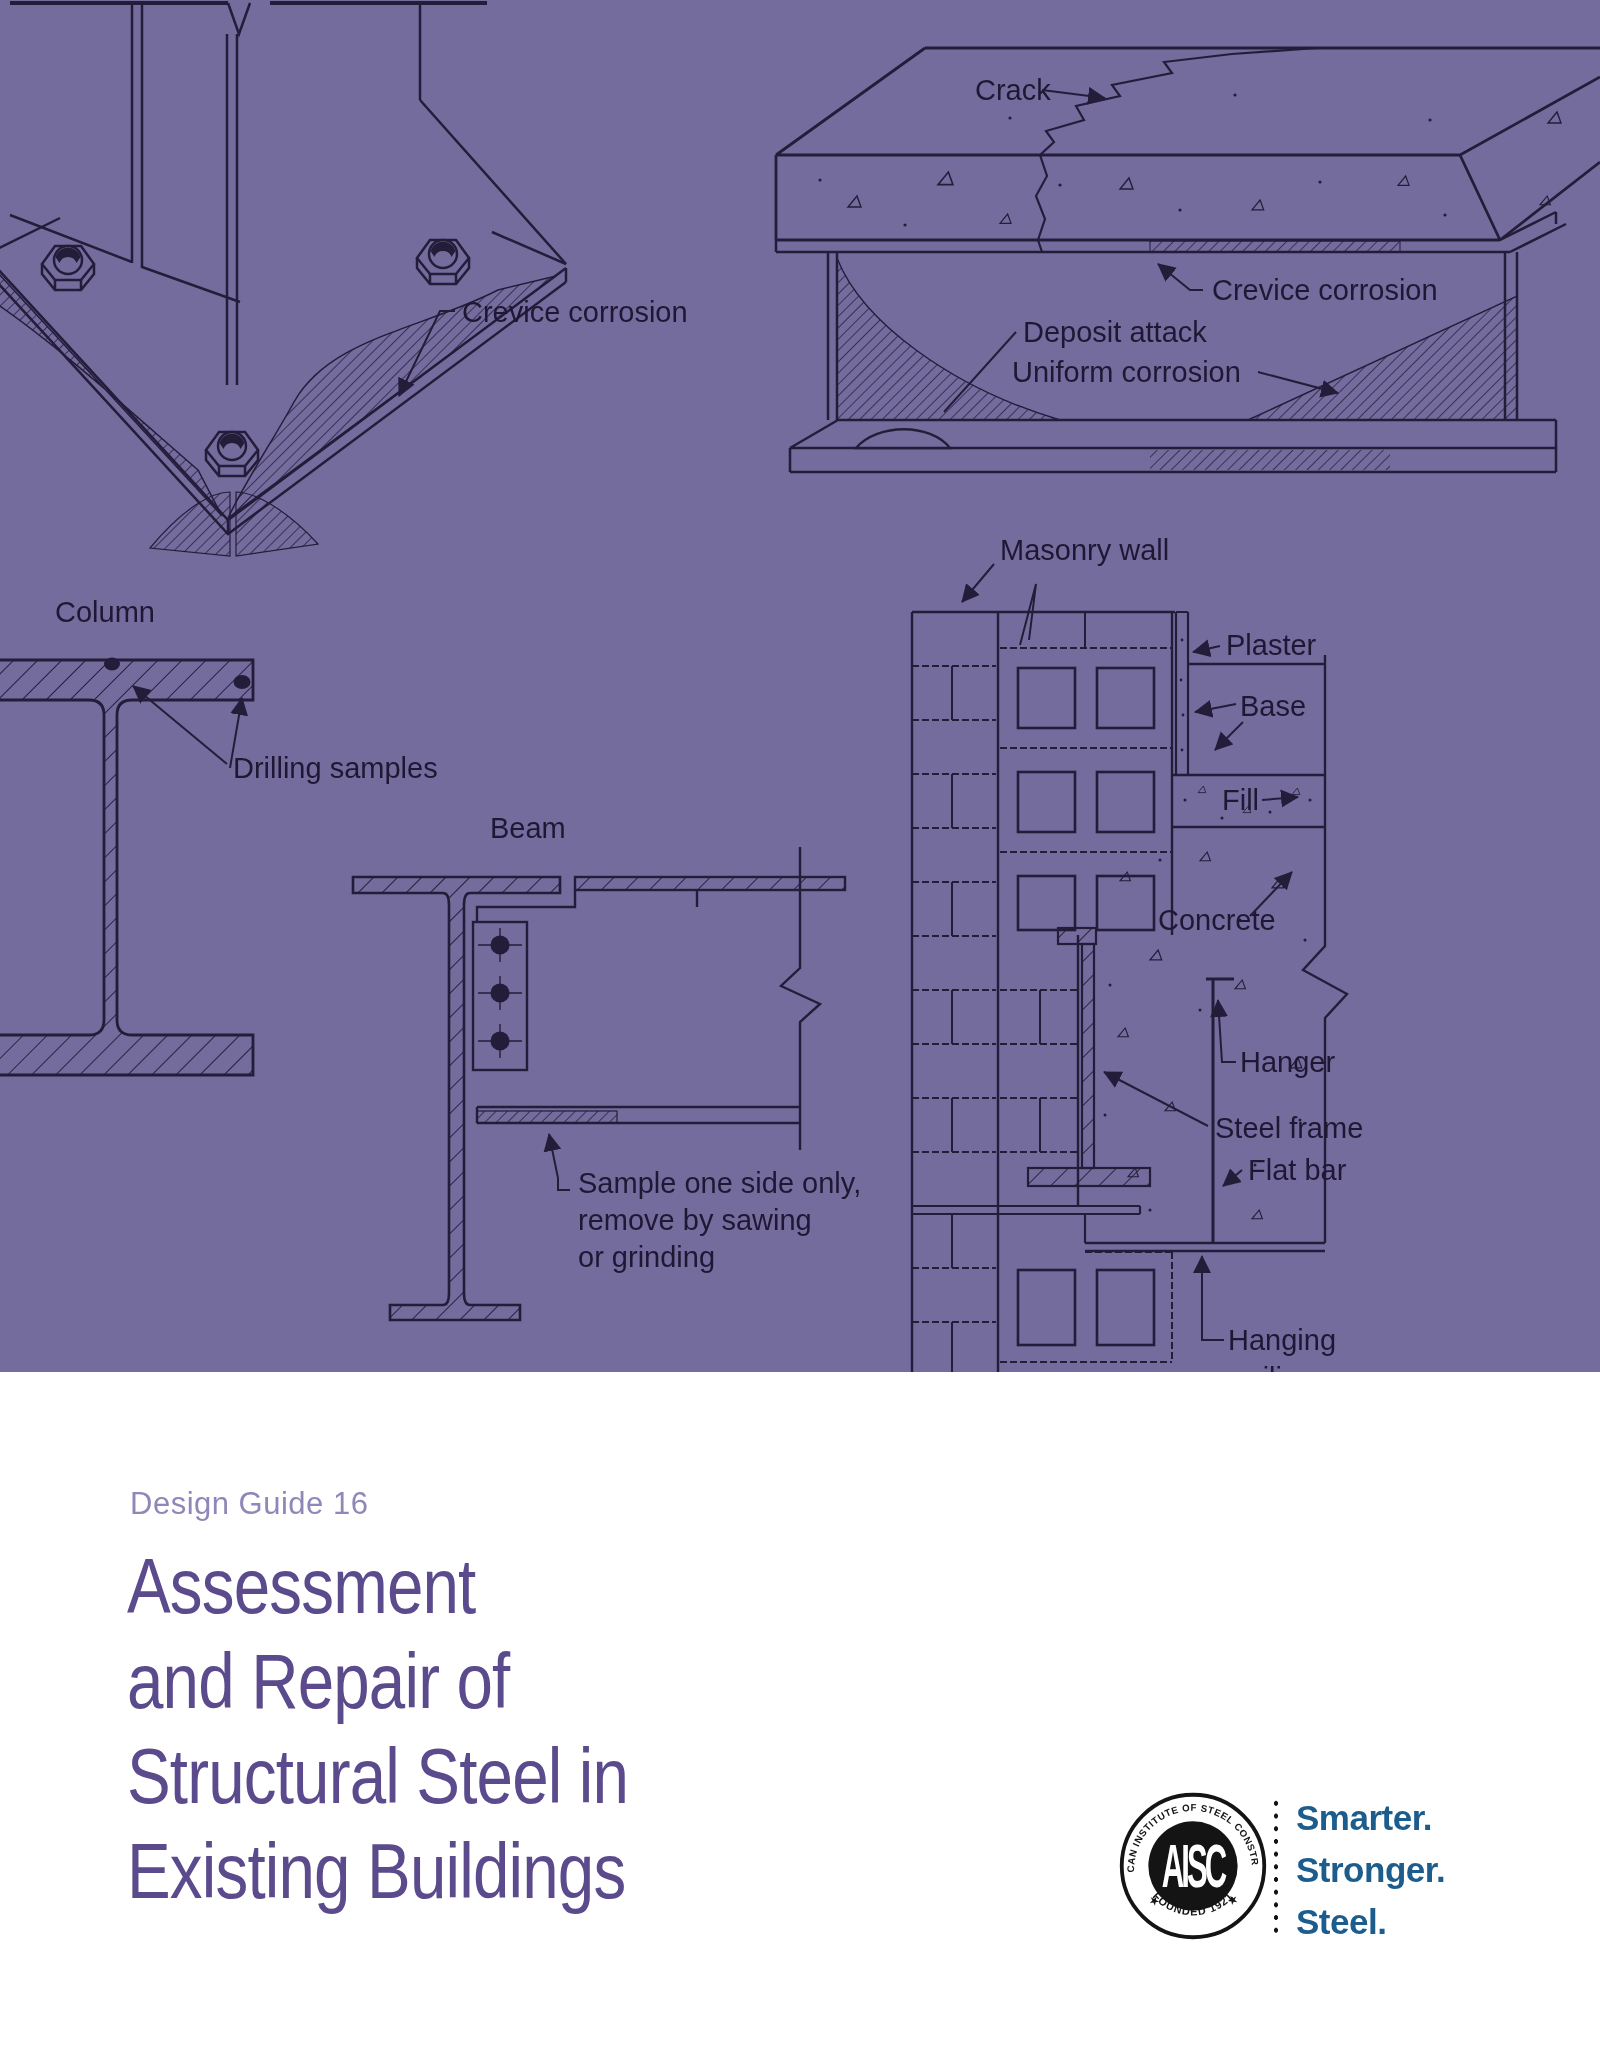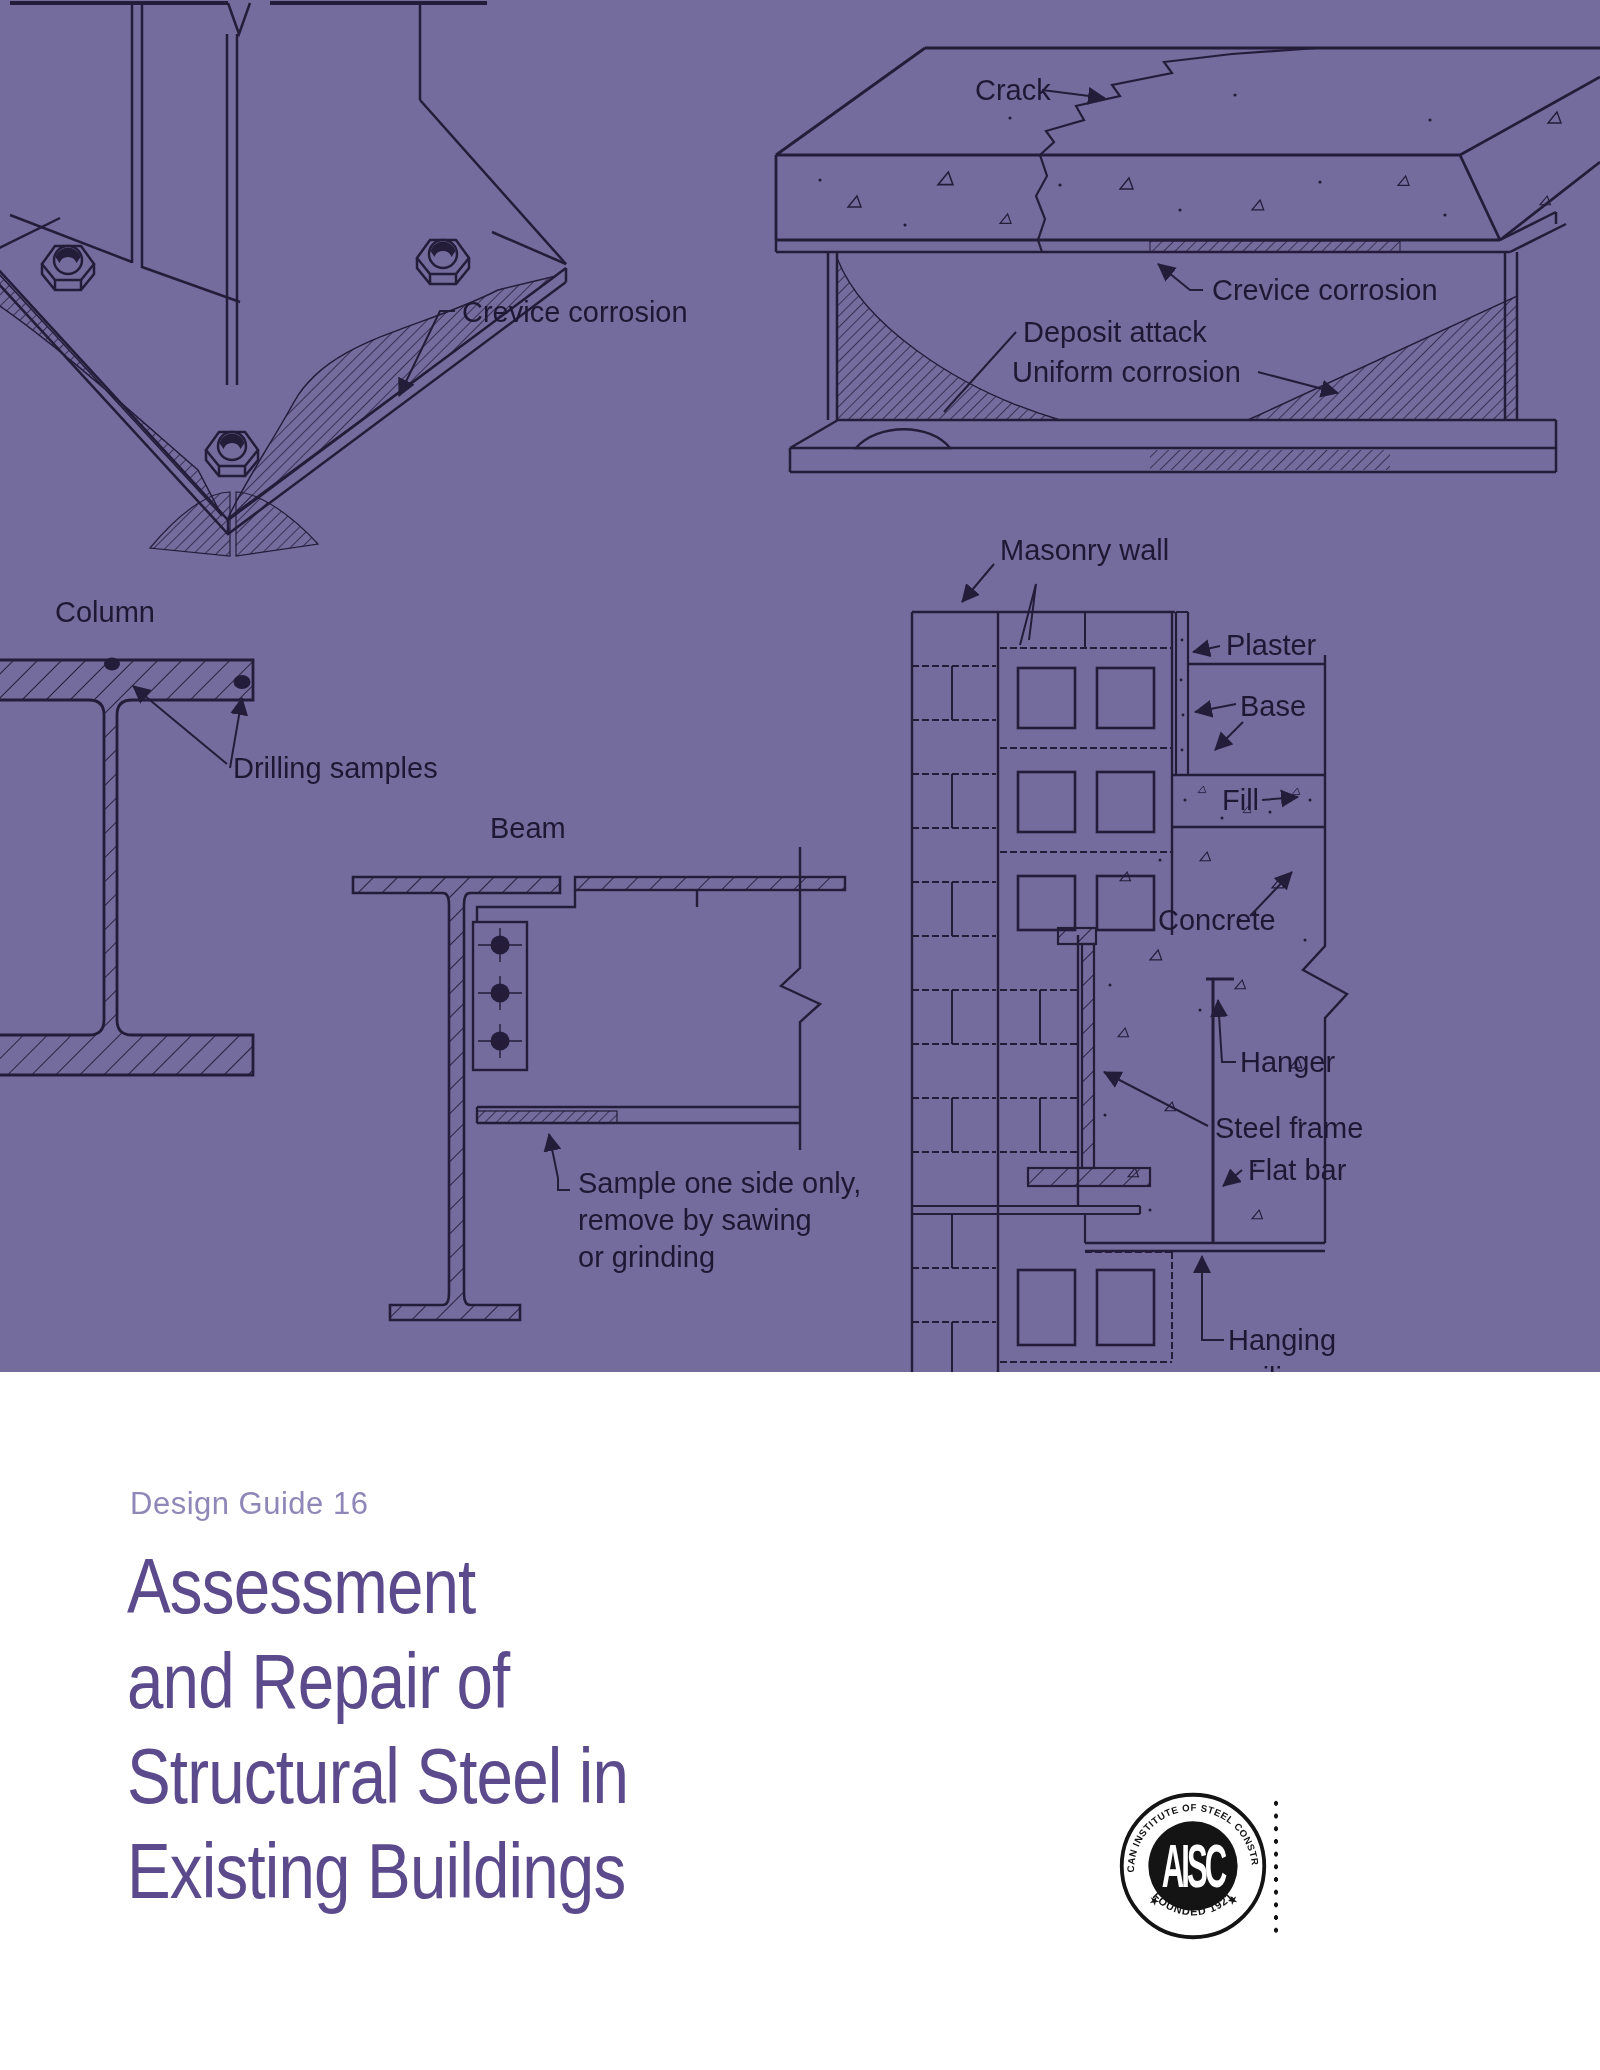--- a/index.html
+++ b/index.html
@@ -309,15 +309,20 @@
         <text x="34" y="118" font-size="13" fill="#141414" transform="rotate(28 34 114)">★</text>
         <text x="116" y="120" font-size="13" fill="#141414" transform="rotate(-28 122 116)">★</text>
         <g transform="translate(80,80)">
           <text x="0" y="0" transform="scale(0.78,1.55)" text-anchor="middle" dominant-baseline="central" font-family="Liberation Sans, sans-serif" font-weight="bold" font-size="42" letter-spacing="-4" fill="#ffffff">AISC</text>
         </g>
       </svg>
     </div>
 
     <div id="dotted-sep"></div>
 
+    <div id="tagline">
+      <div>Smarter.</div>
+      <div>Stronger.</div>
+      <div>Steel.</div>
+    </div>
 
   </div>
 </div>
 
 </body></html>

